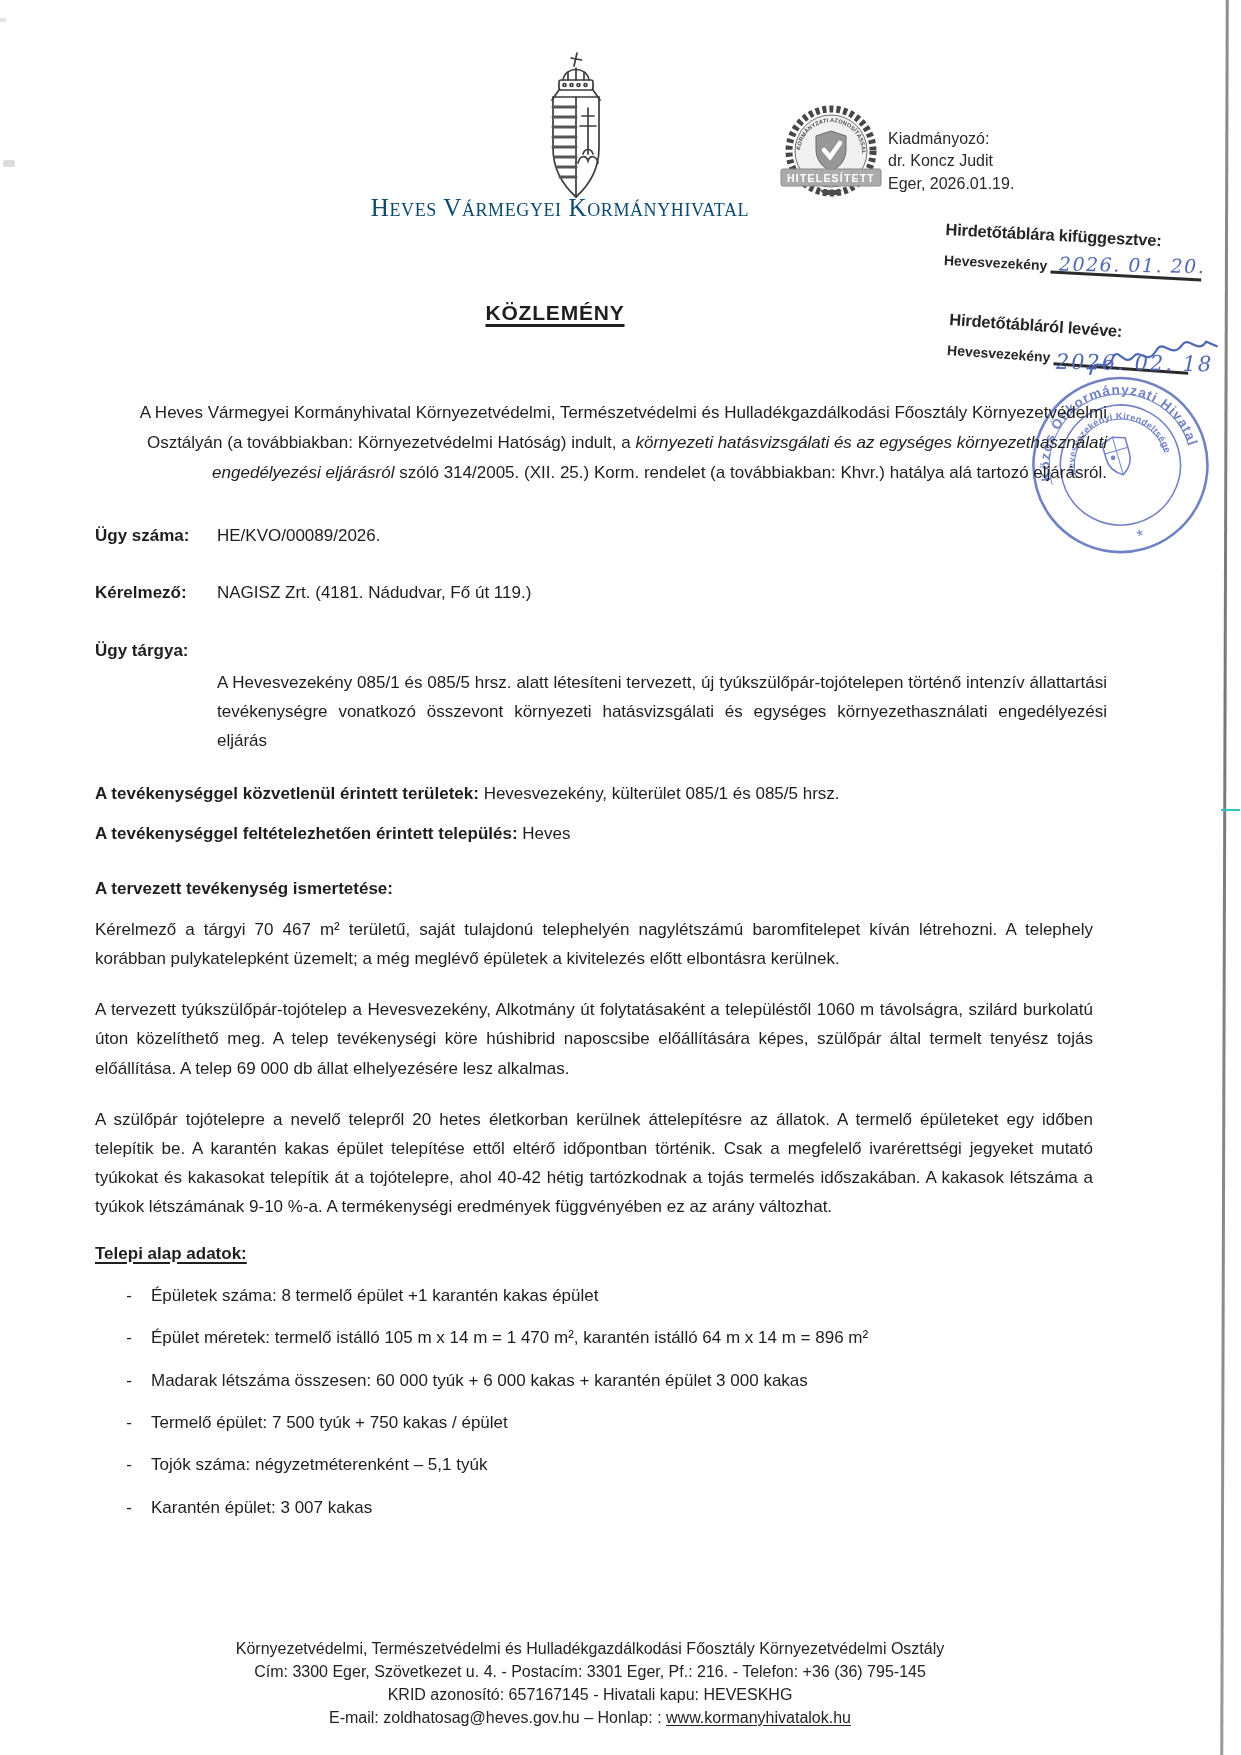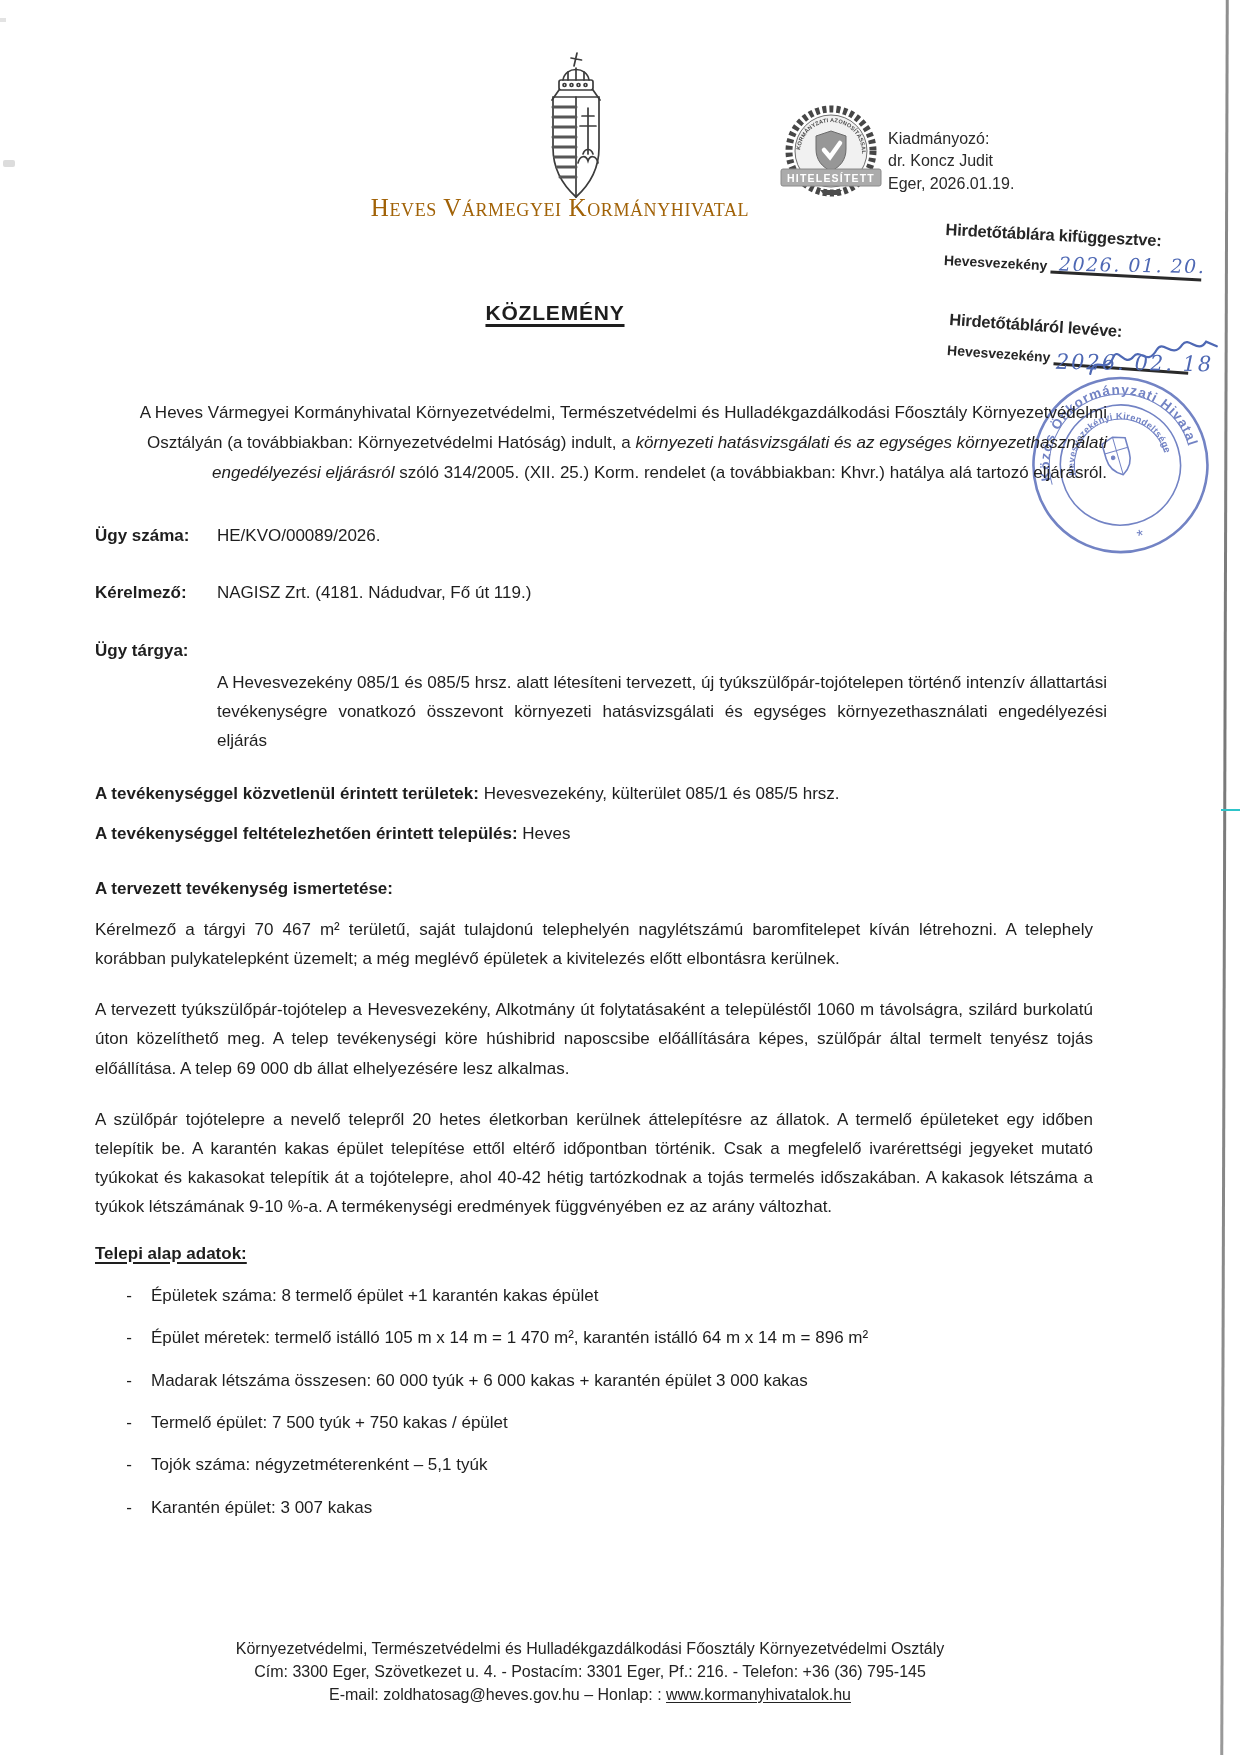--- a/index.html
+++ b/index.html
@@ -16,21 +16,21 @@
     background:linear-gradient(#8f8f8f,#777 40%,#9a9a9a); transform:rotate(0.18deg); }
   .scan-cyan { position:absolute; left:1221px; top:809px; width:19px; height:2px; background:#2ec4c9; }
   .speck-a { position:absolute; left:3px; top:160px; width:12px; height:7px; background:#dcdcdc; border-radius:2px; }
   .speck-b { position:absolute; left:0px; top:18px; width:6px; height:4px; background:#e3e3e3; }
 
   
   .coa { position:absolute; left:543px; top:50px; }
   .org-name {
     position:absolute; left:270px; top:194px; width:580px; text-align:center;
     font-family:"Liberation Serif","DejaVu Serif",serif; font-variant:small-caps;
-    font-size:25px; letter-spacing:0.6px; color:#a16207; font-weight:500;
+    font-size:25px; letter-spacing:0.6px; color:#0c4a6e; font-weight:500;
   }
   .seal { position:absolute; left:780px; top:104px; }
   .issuer { position:absolute; left:888px; top:128px; font-size:16px; line-height:1.4; color:#2a2a2a; }
 
   .hand { font-family:"DejaVu Serif","Liberation Serif",serif; font-style:italic; color:#4e68b4; white-space:nowrap; }
 
   .rstamp { position:absolute; transform-origin:left top; }
   .rstamp.posted  { left:946px; top:220px; width:258px; transform:rotate(3deg); }
   .rstamp.removed { left:950px; top:310px; width:242px; transform:rotate(4deg); }
   .rstamp .rs-title { font-weight:bold; font-size:16.5px; letter-spacing:-0.2px; white-space:nowrap; color:#262626; }
@@ -246,19 +246,20 @@
       <li>
           <span class="dash">-</span>
           <span>Karantén épület: 3 007 kakas</span>
         </li>
     </ul>
   </div>
 
   <div class="footer">
     <div>Környezetvédelmi, Természetvédelmi és Hulladékgazdálkodási Főosztály Környezetvédelmi Osztály</div>
     <div>Cím: 3300 Eger, Szövetkezet u. 4. - Postacím: 3301 Eger, Pf.: 216. - Telefon: +36 (36) 795-145</div>
+    <div>KRID azonosító: 657167145 - Hivatali kapu: HEVESKHG</div>
     <div>
       <span>E-mail: zoldhatosag@heves.gov.hu – Honlap: :</span>
       <span class="link">www.kormanyhivatalok.hu</span>
     </div>
   </div>
 
 </div>
 
 </body></html>

